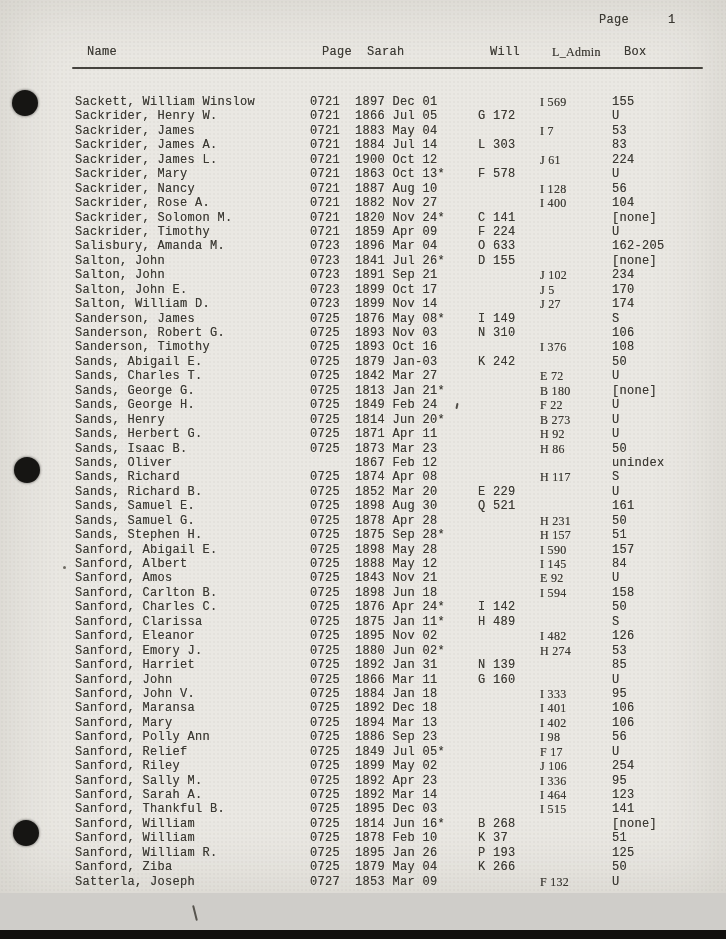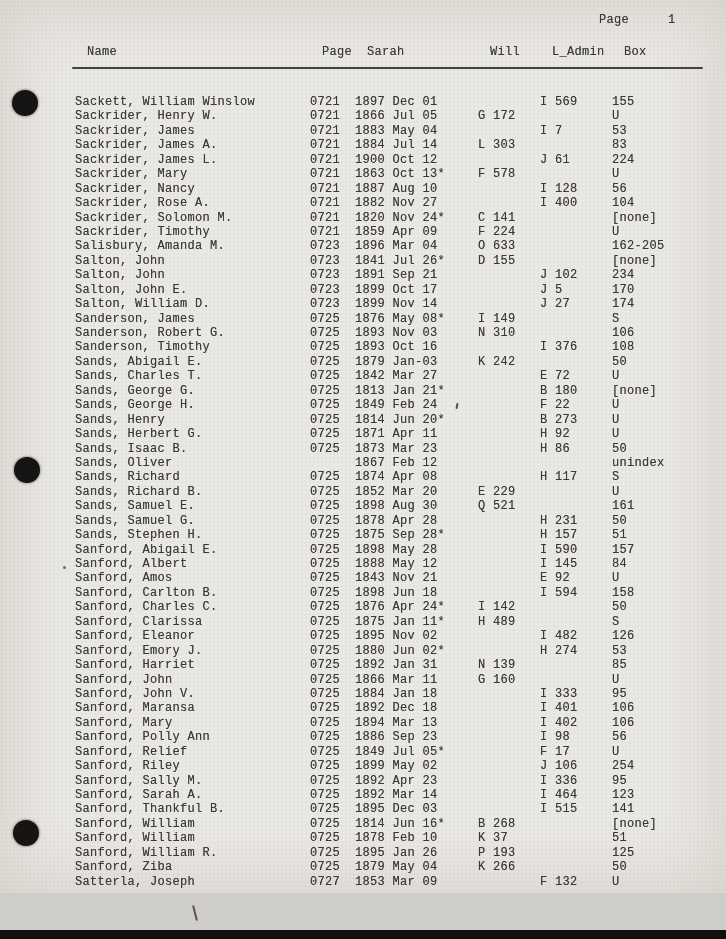--- a/index.html
+++ b/index.html
@@ -27,21 +27,21 @@
   .pageline{position:absolute;top:13px;left:0;width:726px;height:15px;}
   .pl-label{position:absolute;left:599px;top:0;}
   .pl-num{position:absolute;left:668px;top:0;}
   
   .thead{position:absolute;top:45px;left:75px;display:flex;margin-left:12px;}
   .cell{flex:none;overflow:visible;}
   .col-name{width:235px;}
   .col-page{width:45px;}
   .col-date{width:123px;}
   .col-will{width:62px;}
-  .col-admin{width:72px;}
+  .col-admin{width:72px;font-family:Liberation Serif, serif;}
   .col-box{width:100px;}
   
   .rule{position:absolute;top:67px;left:72px;width:631px;height:2px;background:#45433e;border-radius:1px;}
   
   .tbody{position:absolute;top:71px;left:75px;margin-top:24px;}
   .row{display:flex;height:14.45px;line-height:14.45px;}
   
   .punch{position:absolute;width:26px;height:26px;border-radius:50%;background:#161513;box-shadow:0 0 2px 1px rgba(40,38,34,0.35);}
   .punch-1{left:12px;top:90px;}
   .punch-2{left:14px;top:457px;}

